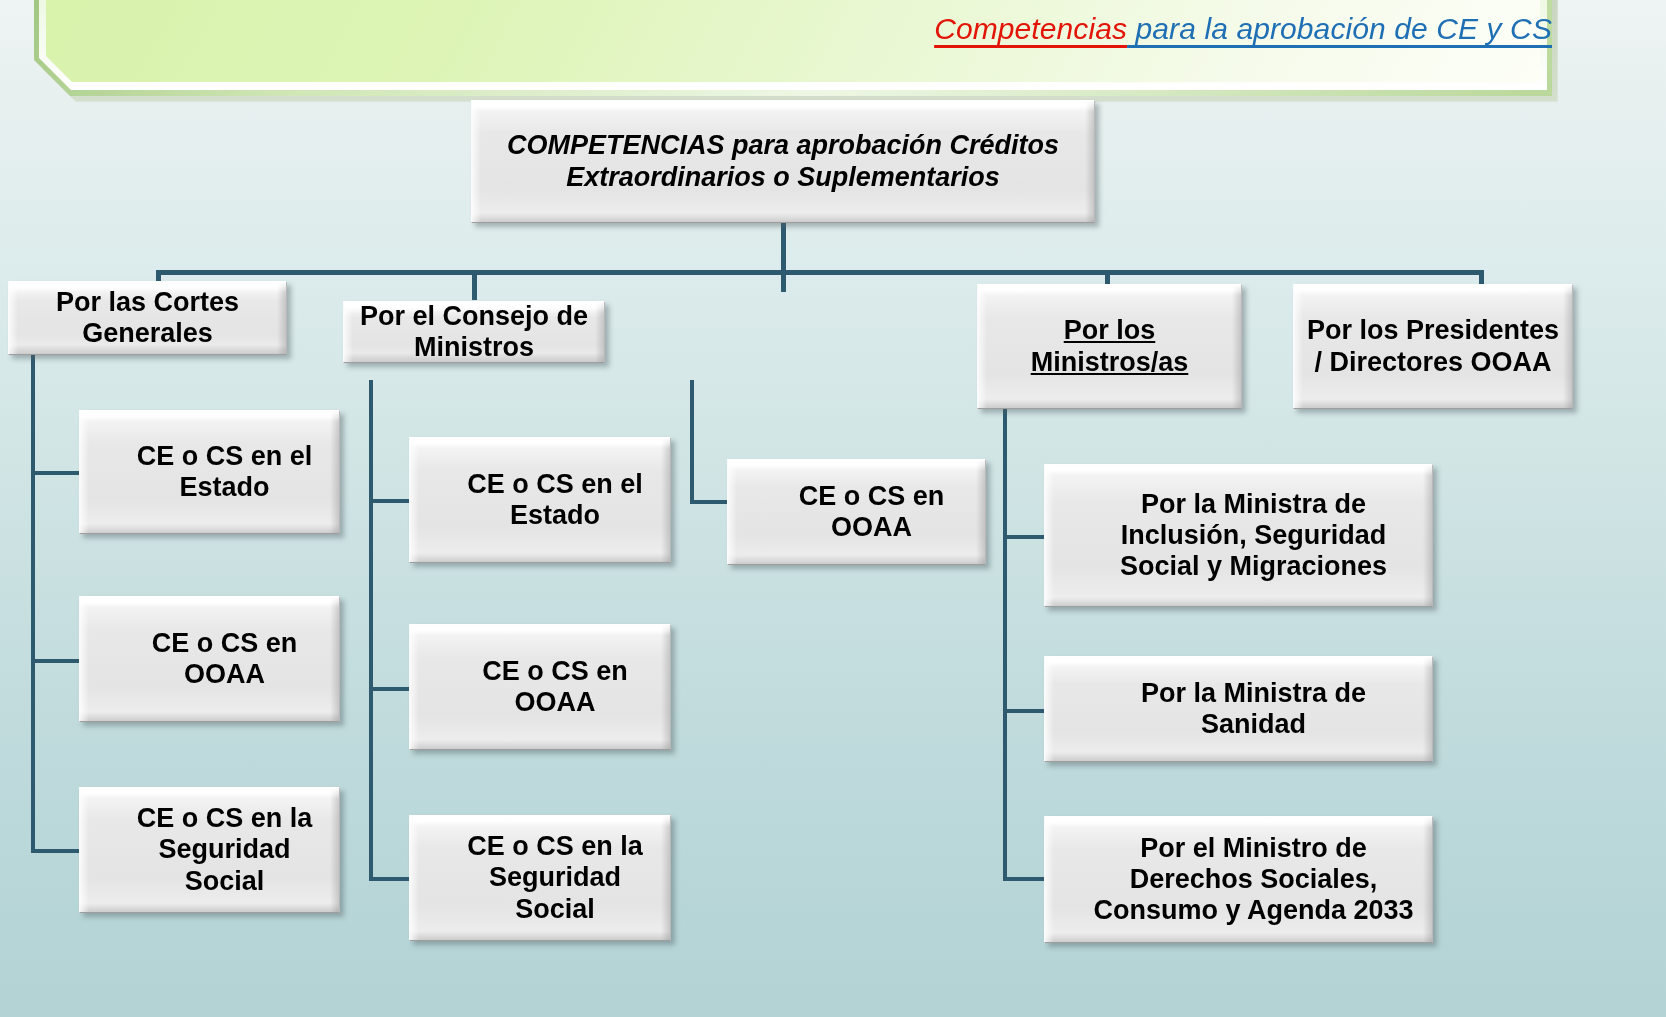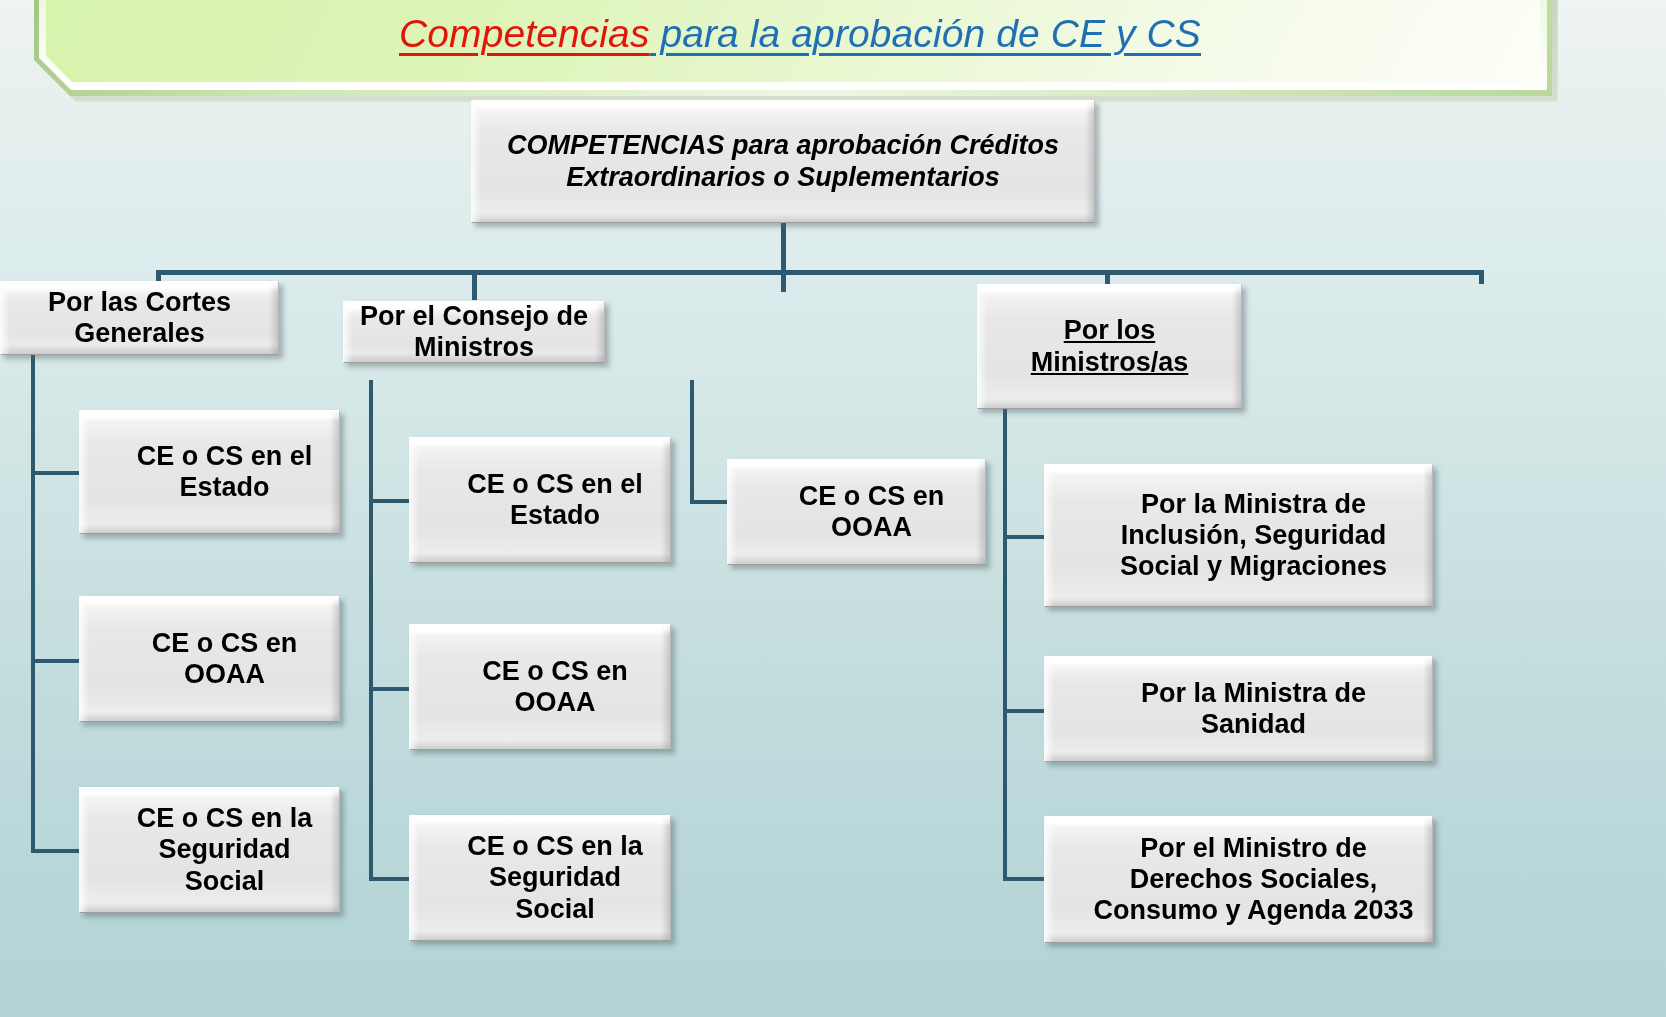--- a/index.html
+++ b/index.html
@@ -62,22 +62,22 @@
     position: absolute;
     left: 12px; top: 0; right: 12px; bottom: 14px;
     background: linear-gradient(118deg, #d8f3ac 0%, #ddf4b6 28%, #eaf8d4 58%, #f6fbec 82%, #fdfff7 100%);
     clip-path: polygon(0 0, 100% 0, 100% 100%, 26px 100%, 0 calc(100% - 26px));
   }
   .banner-title {
     position: absolute;
     left: 0;
     right: 0;
     top: 38px;
-    text-align: center;
-    font-size: 39px;
+    text-align: right;
+    font-size: 30px;
     font-style: italic;
     font-weight: 400;
     letter-spacing: .1px;
     white-space: nowrap;
     margin-left: 14px;
   }
   .banner-title .tpart {
     text-decoration: underline;
     text-underline-offset: 6px;
     text-decoration-thickness: 3px;
@@ -177,21 +177,21 @@
 
   <div class="line line-thin-v" style="left: 1003px; top: 409px; height: 472px; background: rgb(46, 90, 112);"></div>
   <div class="line line-thin-h" style="left: 1003px; top: 535px; width: 44px; background: rgb(46, 90, 112);"></div>
   <div class="line line-thin-h" style="left: 1003px; top: 709px; width: 44px; background: rgb(46, 90, 112);"></div>
   <div class="line line-thin-h" style="left: 1003px; top: 877px; width: 44px; background: rgb(46, 90, 112);"></div>
 
   <div class="node root-node" style="left:471px; top:100px; width:624px; height:123px;">
     <span>COMPETENCIAS para aprobación Créditos Extraordinarios o Suplementarios</span>
   </div>
 
-  <div class="node lvl2 narrowfont" style="left:0; top:281px; width:279px; height:74px;">
+  <div class="node lvl2 narrowfont" style="left:8px; top:281px; width:279px; height:74px;">
     <span>Por las Cortes Generales</span>
   </div>
   <div class="node lvl3" style="left:79px; top:410px; width:261px; height:124px;">
     <span>CE o CS en el Estado</span>
   </div>
   <div class="node lvl3" style="left:79px; top:596px; width:261px; height:126px;">
     <span>CE o CS en OOAA</span>
   </div>
   <div class="node lvl3" style="left:79px; top:787px; width:261px; height:126px;">
     <span>CE o CS en la Seguridad Social</span>
@@ -220,14 +220,17 @@
   <div class="node lvl3" style="left:1044px; top:464px; width:389px; height:143px;">
     <span>Por la Ministra de Inclusión, Seguridad Social y Migraciones</span>
   </div>
   <div class="node lvl3" style="left:1044px; top:656px; width:389px; height:106px;">
     <span>Por la Ministra de Sanidad</span>
   </div>
   <div class="node lvl3" style="left:1044px; top:816px; width:389px; height:127px;">
     <span>Por el Ministro de Derechos Sociales, Consumo y Agenda 2033</span>
   </div>
 
+  <div class="node lvl2 narrowfont" style="left:1293px; top:284px; width:280px; height:125px;">
+    <span>Por los Presidentes / Directores OOAA</span>
+  </div>
 
 </div>
 
 </body></html>

